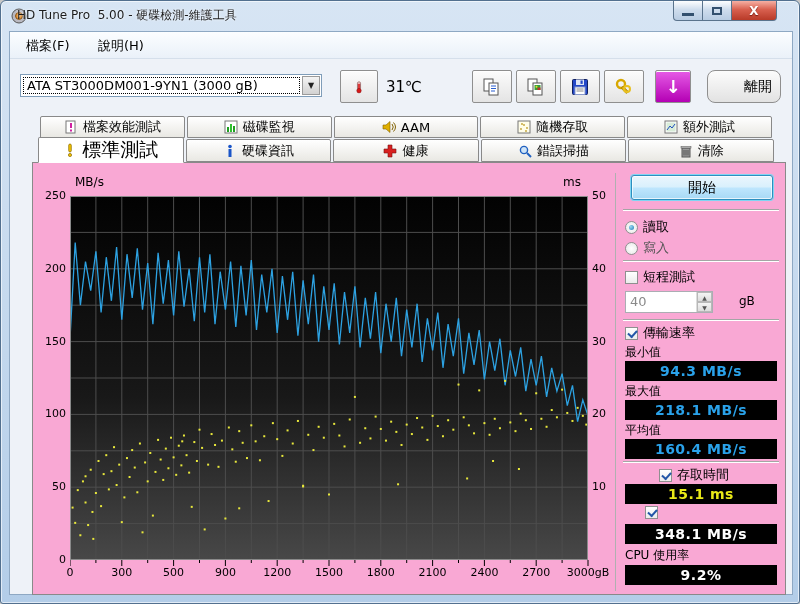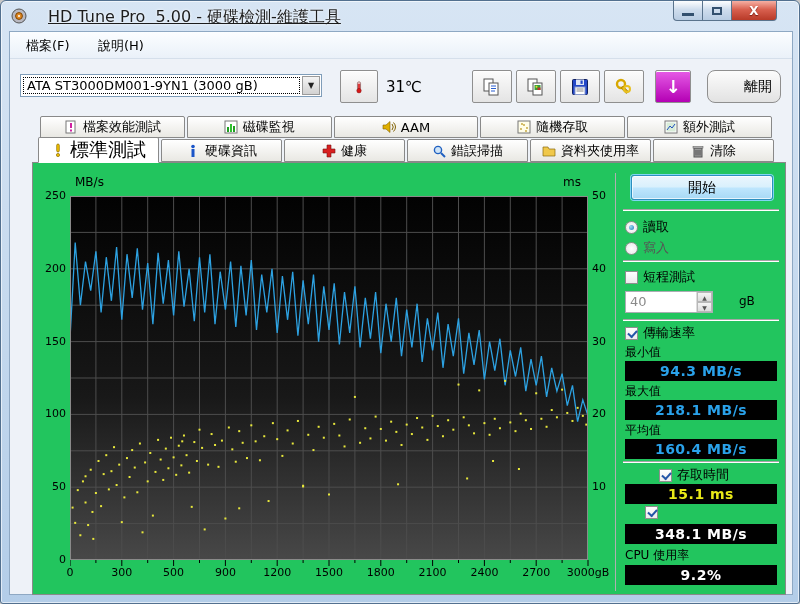--- a/index.html
+++ b/index.html
@@ -4,22 +4,22 @@
 <style>
   html,body{margin:0;padding:0;background:#c8c8c8;font-family:"DejaVu Sans","Liberation Sans",sans-serif;}
   *{box-sizing:border-box;}
   .window{position:relative;width:800px;height:604px;
     background:linear-gradient(#d7e5f4,#b3cde8);
     border:1px solid #52708f;border-radius:6px 6px 3px 3px;overflow:hidden;
     box-shadow:inset 0 0 0 1px rgba(255,255,255,.6);}
   
   .titlebar{position:absolute;left:0;top:0;width:100%;height:30px;}
   .title-icon{position:absolute;left:10px;top:7px;width:16px;height:16px;}
-  .title-text{position:absolute;left:47px;top:6px;font-size:16px;color:#1c1c1c;white-space:pre;
-    text-shadow:0 0 3px #fff;text-decoration:underline;}
+  .title-text{position:absolute;left:16px;top:6px;font-size:12px;color:#1c1c1c;white-space:pre;
+    text-shadow:0 0 3px #fff;}
   .winbtns{position:absolute;right:22px;top:0;display:flex;}
   .winbtn{height:20px;border:1px solid #5a738c;border-top:none;background:linear-gradient(#fdfeff,#cfdded 45%,#b8cce2);
     display:flex;align-items:center;justify-content:center;}
   .winbtn.min{width:30px;border-radius:0 0 0 4px;}
   .winbtn.max{width:28px;border-left:none;border-right:none;}
   .winbtn.close{width:46px;border-radius:0 0 4px 0;background:linear-gradient(#f5b0a4,#d8604f 45%,#b83a28);color:#fff;
     font-weight:bold;font-size:12px;text-shadow:0 1px 1px #7a1c10;}
   .glyph-min{width:12px;height:3px;background:#33506e;margin-top:8px;}
   .glyph-max{width:10px;height:8px;border:2px solid #33506e;background:transparent;}
   
@@ -39,21 +39,21 @@
   .upd-arrow{color:#fff;font-size:18px;font-weight:bold;line-height:1;}
   
   .tabs1{position:absolute;left:30px;top:84px;width:732px;height:22px;display:flex;}
   .tabs2{position:absolute;left:28px;top:107px;width:736px;height:23px;display:flex;}
   .tab{flex:1;margin-right:2px;border:1px solid #898989;background:linear-gradient(#ffffff,#e9e8e3);
     display:flex;align-items:center;justify-content:center;gap:5px;font-size:13px;color:#000;border-radius:2px 2px 0 0;}
   .tab:last-child{margin-right:0;}
   .tab.active{position:relative;z-index:5;background:#fff;border-bottom:1px solid #fff;height:26px;margin-top:-2px;font-size:19px;}
   .ticon{width:14px;height:14px;flex:0 0 auto;}
   
-  .panel{position:absolute;left:22px;top:130px;width:754px;height:433px;background:#22c55e;border:1px solid #898989;}
+  .panel{position:absolute;left:22px;top:130px;width:754px;height:433px;background:#f9a8d4;border:1px solid #898989;}
   .axis-top-label{position:absolute;font-size:12px;color:#000;}
   .plot{position:absolute;left:37px;top:33px;width:518px;height:364px;}
   .tick{position:absolute;font-size:11px;color:#000;}
   .vdivider{position:absolute;left:582px;top:10px;width:1px;height:418px;background:#b0b0b0;}
   
   .start-btn{position:absolute;left:598px;top:12px;width:142px;height:25px;border:1px solid #2c8fbf;border-radius:3px;
     background:linear-gradient(#eaf6fd,#d9f0fc 48%,#bee6fd 52%,#a7d9f5);box-shadow:0 0 0 1px #7fd5f2, inset 0 0 0 1px rgba(255,255,255,.7);
     font-size:14px;color:#000;display:flex;align-items:center;justify-content:center;}
   .hsep{position:absolute;left:590px;width:156px;height:2px;border-top:1px solid #a5a5a5;border-bottom:1px solid #fff;}
   .radio-row,.check-row{position:absolute;left:592px;display:flex;align-items:center;gap:5px;font-size:13px;color:#000;}
@@ -225,26 +225,20 @@
             <polygon points="5,1 9,1 9,5 13,5 13,9 9,9 9,13 5,13 5,9 1,9 1,5 5,5" fill="#d82020" stroke="#7a1010" stroke-width="0.6"></polygon>
           </svg>
         <span>健康</span>
       </div>
       <div class="tab">
         <svg class="ticon" viewBox="0 0 14 14">
             <circle cx="6" cy="6" r="3.6" fill="#cfe4f7" stroke="#2060c0" stroke-width="1.4"></circle>
             <line x1="9" y1="9" x2="13" y2="13" stroke="#2060c0" stroke-width="2"></line>
           </svg>
         <span>錯誤掃描</span>
-      </div>
-      <div class="tab">
-        <svg class="ticon" viewBox="0 0 14 14">
-            <path d="M1 4 L1 12 L13 12 L13 5 L7 5 L6 3 L1 3 Z" fill="#f0c84a" stroke="#8a6a10" stroke-width="0.7"></path>
-          </svg>
-        <span>資料夾使用率</span>
       </div>
       <div class="tab">
         <svg class="ticon" viewBox="0 0 14 14">
             <rect x="3" y="4" width="8" height="9" fill="#9a9a9a" stroke="#555"></rect>
             <rect x="2" y="2.5" width="10" height="1.6" fill="#b8b8b8" stroke="#555" stroke-width="0.5"></rect>
             <line x1="5" y1="6" x2="5" y2="11.5" stroke="#555"></line>
             <line x1="7" y1="6" x2="7" y2="11.5" stroke="#555"></line>
             <line x1="9" y1="6" x2="9" y2="11.5" stroke="#555"></line>
           </svg>
         <span>清除</span>

